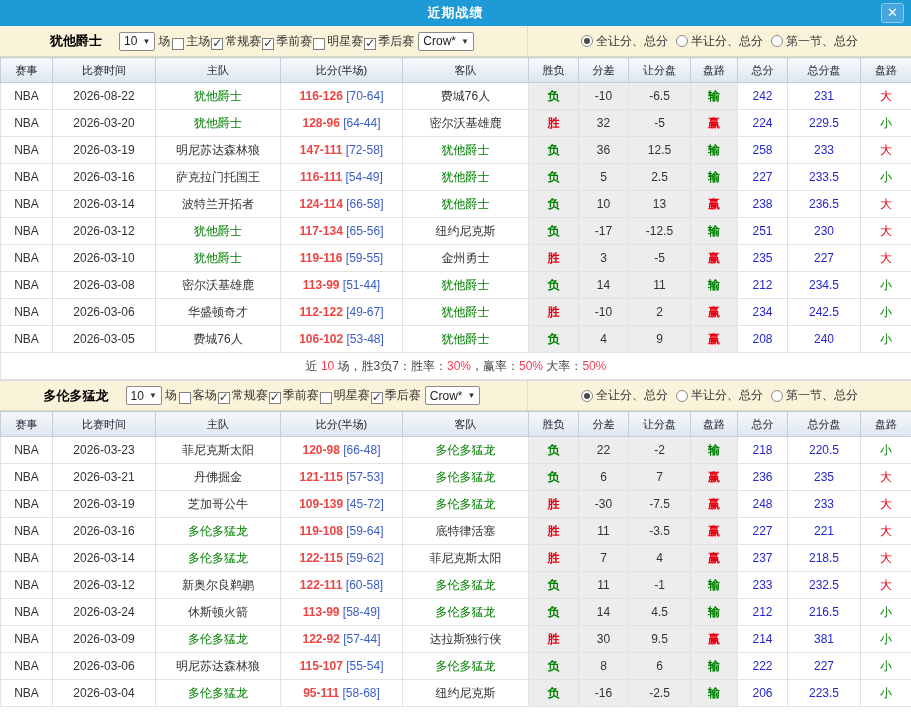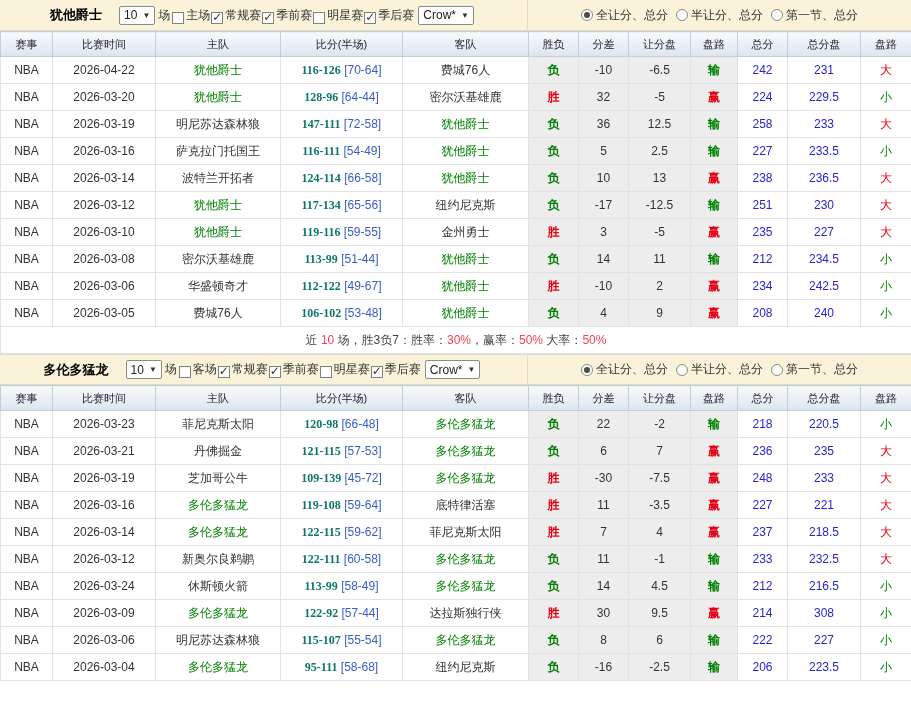--- a/index.html
+++ b/index.html
@@ -74,31 +74,35 @@
   }
   td {
     height: 27px; border: 1px solid #e2e2e2; text-align: center;
     font-size: 12px; color: #333; overflow: hidden; white-space: nowrap;
   }
   td.stat-bg { background: #ededed; }
   .t-green { color: #008000; }
   .t-red   { color: #e60012; }
   .t-blue  { color: #2525ce; }
   .bold    { font-weight: bold; }
-  .score   { font-weight: bold; color: #0f766e; font-family: Liberation Serif, serif; }
+  .score   { font-weight: bold; color: #ef4444; }
   .half    { color: #3a5cc5; }
 
   .summary-cell { height: 27px; color: #444; background: #fff; }
   .summary-cell .hl { color: #f43f55; }
 </style>
 </head>
 <body>
 
 <div class="frame">
 
+  <div class="titlebar">
+    <span class="title">近期战绩</span>
+    <span class="close-btn">✕</span>
+  </div>
 
   <div class="section">
     <div class="section-bar">
       <div class="controls">
         <span class="team-name">犹他爵士</span>
         <span class="select">
           <span>10</span>
           <span class="arrow">▼</span>
         </span>
         <span class="unit-label">场</span>
@@ -172,21 +176,21 @@
           <th>让分盘</th>
           <th>盘路</th>
           <th>总分</th>
           <th>总分盘</th>
           <th>盘路</th>
         </tr>
       </thead>
       <tbody>
           <tr>
             <td>NBA</td>
-            <td>2026-04-22</td>
+            <td>2026-08-22</td>
             <td class="t-green">犹他爵士</td>
             <td><span class="score">116-126</span> <span class="half">[70-64]</span></td>
             <td>费城76人</td>
             <td class="stat-bg bold t-green">负</td>
             <td class="stat-bg">-10</td>
             <td class="stat-bg">-6.5</td>
             <td class="stat-bg bold t-green">输</td>
             <td class="t-blue">242</td>
             <td class="t-blue">231</td>
             <td class="t-red">大</td>
@@ -512,21 +516,21 @@
             <td>NBA</td>
             <td>2026-03-09</td>
             <td class="t-green">多伦多猛龙</td>
             <td><span class="score">122-92</span> <span class="half">[57-44]</span></td>
             <td>达拉斯独行侠</td>
             <td class="stat-bg bold t-red">胜</td>
             <td class="stat-bg">30</td>
             <td class="stat-bg">9.5</td>
             <td class="stat-bg bold t-red">赢</td>
             <td class="t-blue">214</td>
-            <td class="t-blue">308</td>
+            <td class="t-blue">381</td>
             <td class="t-green">小</td>
           </tr>
           <tr>
             <td>NBA</td>
             <td>2026-03-06</td>
             <td>明尼苏达森林狼</td>
             <td><span class="score">115-107</span> <span class="half">[55-54]</span></td>
             <td class="t-green">多伦多猛龙</td>
             <td class="stat-bg bold t-green">负</td>
             <td class="stat-bg">8</td>

